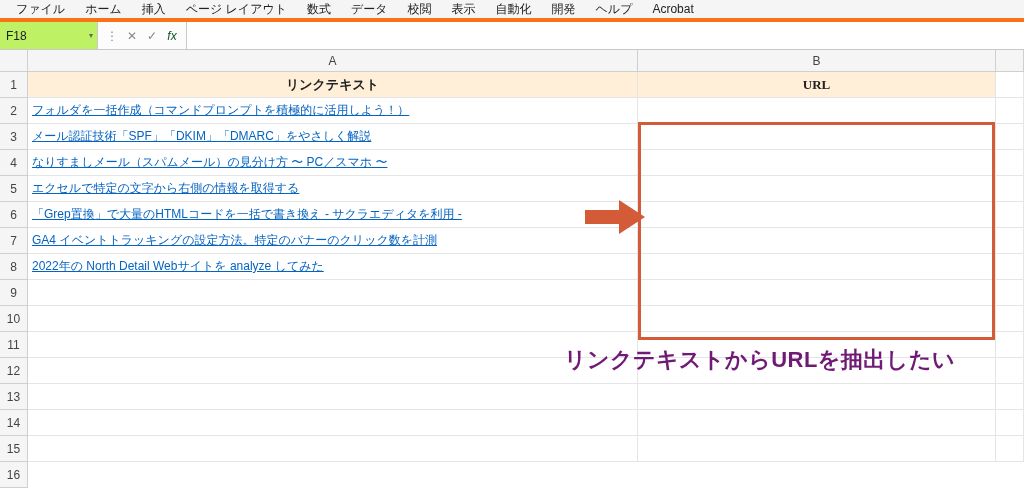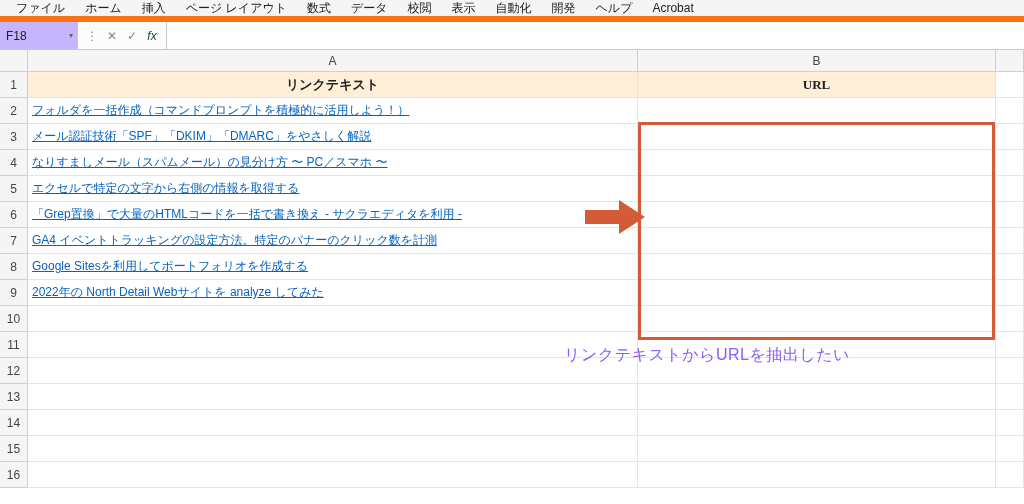--- a/index.html
+++ b/index.html
@@ -11,21 +11,21 @@
     background: #ffffff;
     overflow: hidden;
     color: #222;
     position: relative;
   }
 
   
   .menubar {
     height: 22px;
     background: #f5f5f5;
-    border-bottom: 6px solid #f97316;
+    border-bottom: 4px solid #f97316;
     display: flex;
     align-items: center;
     padding: 0 6px;
     font-size: 12px;
     color: #222;
   }
   .menubar .menu-item {
     padding: 0 10px;
     white-space: nowrap;
     cursor: default;
@@ -34,26 +34,26 @@
   
   .formula-row {
     height: 28px;
     background: #fcfcfc;
     border-bottom: 1px solid #c9c9c9;
     display: flex;
     align-items: stretch;
     font-size: 12px;
   }
   .name-box {
-    width: 78px;
+    width: 98px;
     border-right: 1px solid #c9c9c9;
     display: flex;
     align-items: center;
     padding: 0 6px;
-    background: #c4b5fd;
+    background: #bef264;
     position: relative;
   }
   .name-box .chevron {
     position: absolute;
     right: 4px;
     font-size: 8px;
     color: #666;
   }
   .fb-buttons {
     display: flex;
@@ -182,23 +182,23 @@
     width: 357px;
     height: 218px;
     border: 3px solid #d35b37;
     z-index: 5;
     pointer-events: none;
   }
   .annot-caption {
     position: absolute;
     left: 564px;
     top: 295px;
-    color: #8b5cf6;
-    font-weight: normal;
-    font-size: 16px;
+    color: #701a75;
+    font-weight: bold;
+    font-size: 22px;
     z-index: 5;
     pointer-events: none;
     letter-spacing: 0.5px;
   }
   .annot-arrow {
     position: absolute;
     left: 585px;
     top: 150px;
     z-index: 5;
     pointer-events: none;
@@ -310,27 +310,20 @@
     </div>
     <div class="row">
       <div class="cell cell-A">
           <span class="hyperlink">GA4 イベントトラッキングの設定方法。特定のバナーのクリック数を計測</span>
         </div>
       <div class="cell cell-B"></div>
       <div class="cell cell-rest"></div>
     </div>
     <div class="row">
       <div class="cell cell-A">
-          <span class="hyperlink">Google Sitesを利用してポートフォリオを作成する</span>
-        </div>
-      <div class="cell cell-B"></div>
-      <div class="cell cell-rest"></div>
-    </div>
-    <div class="row">
-      <div class="cell cell-A">
           <span class="hyperlink">2022年の North Detail Webサイトを analyze してみた</span>
         </div>
       <div class="cell cell-B"></div>
       <div class="cell cell-rest"></div>
     </div>
 
     <div class="row">
       <div class="cell cell-A"></div>
       <div class="cell cell-B"></div>
       <div class="cell cell-rest"></div>

